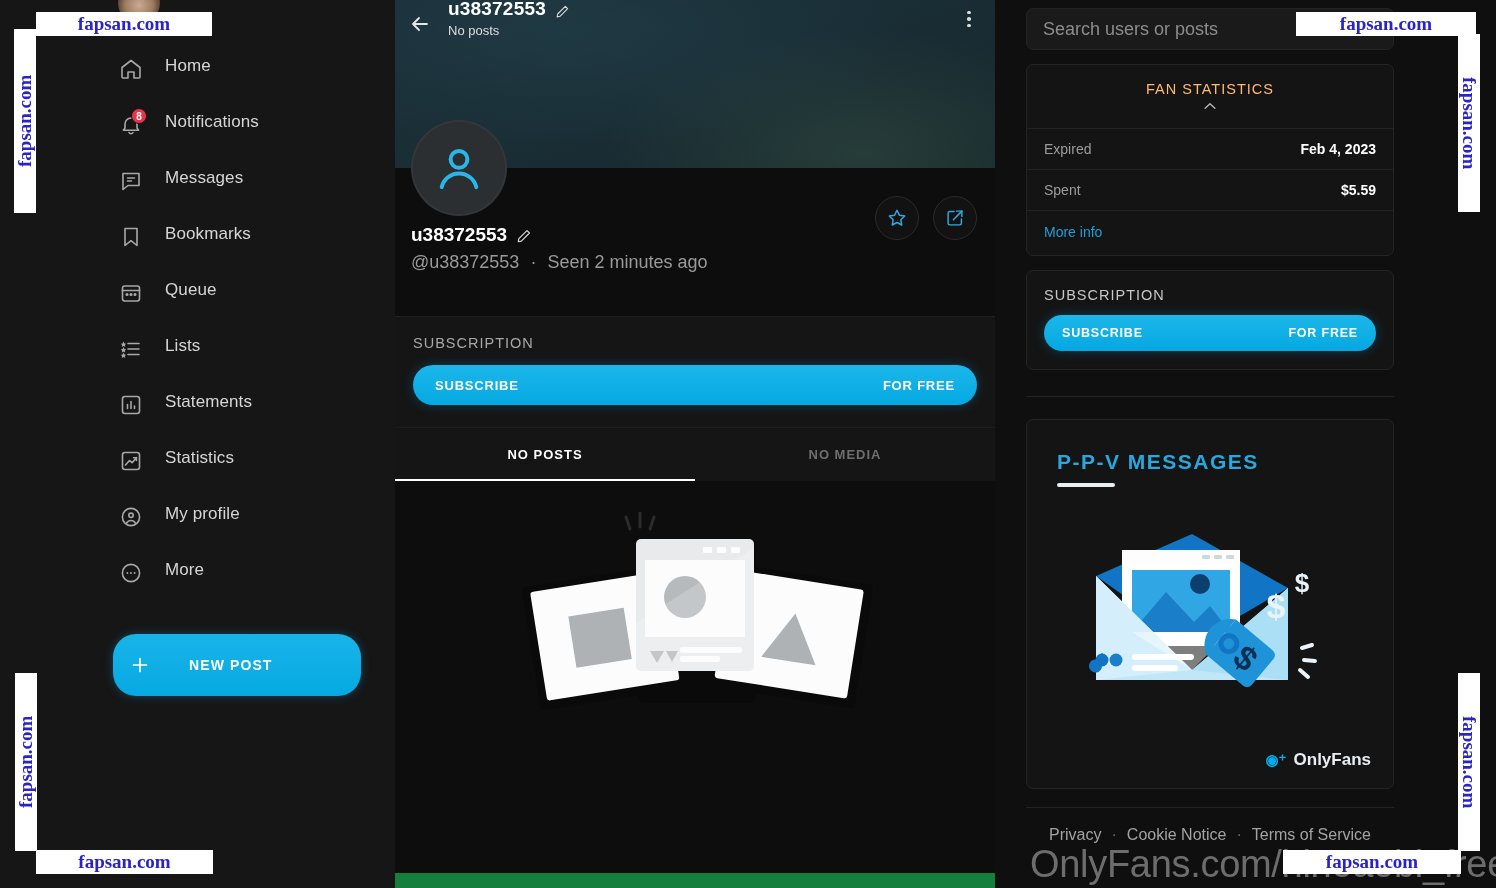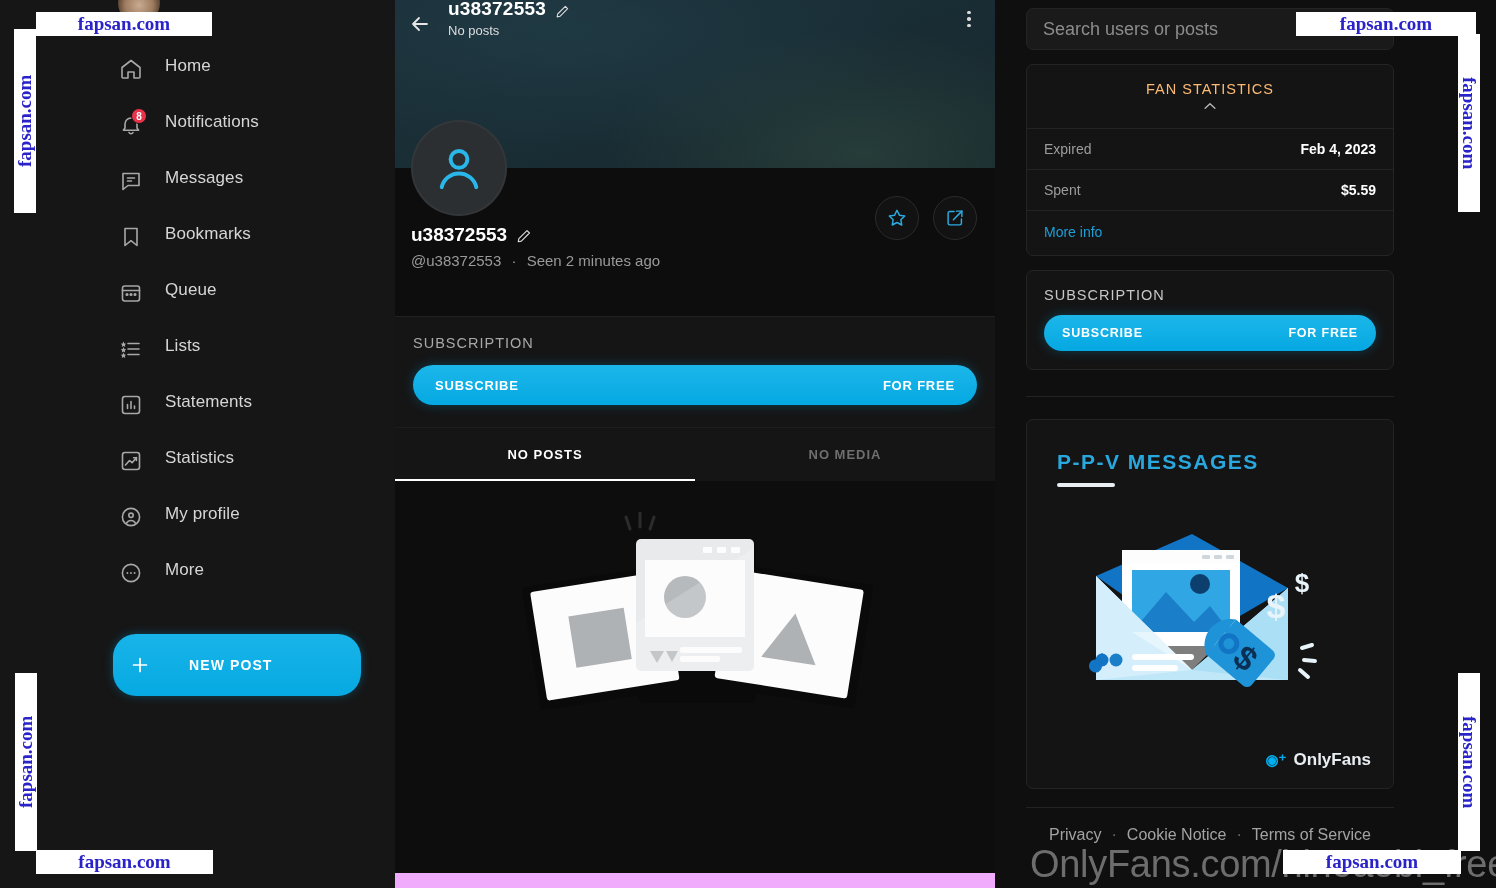--- a/index.html
+++ b/index.html
@@ -90,21 +90,21 @@
     margin-left: 14px; margin-right: 36px;
     display: flex; align-items: center; justify-content: center;
     color: #fff;
   }
 
   
   .center {
     width: 600px;
     flex: 0 0 600px;
     position: relative;
-    background: #f0abfc;
+    background: #15803d;
     overflow: hidden;
   }
   .cover {
     position: relative;
     height: 168px;
     background:
       radial-gradient(ellipse 70% 120% at 78% 92%, rgba(60,88,70,.42) 0%, rgba(0,0,0,0) 62%),
       radial-gradient(ellipse 80% 100% at 28% 18%, rgba(35,66,78,.55) 0%, rgba(0,0,0,0) 70%),
       linear-gradient(160deg, #1b2f38 0%, #1a2e36 45%, #16262c 100%);
   }
@@ -182,21 +182,21 @@
   .names {
     position: absolute;
     left: 16px; top: 56px;
   }
   .display-name {
     display: flex; align-items: center;
     font-size: 19px; font-weight: bold; color: #fff;
   }
   .handle-row {
     margin-top: 6px;
-    font-size: 15px;
+    font-size: 18px;
     color: #9a9a9a;
   }
   .dot-sep { margin: 0 6px; }
 
   .sub-section {
     background: #151515;
     border-top: 1px solid #212121;
     padding: 18px 18px 22px 18px;
   }
   .sub-head {

